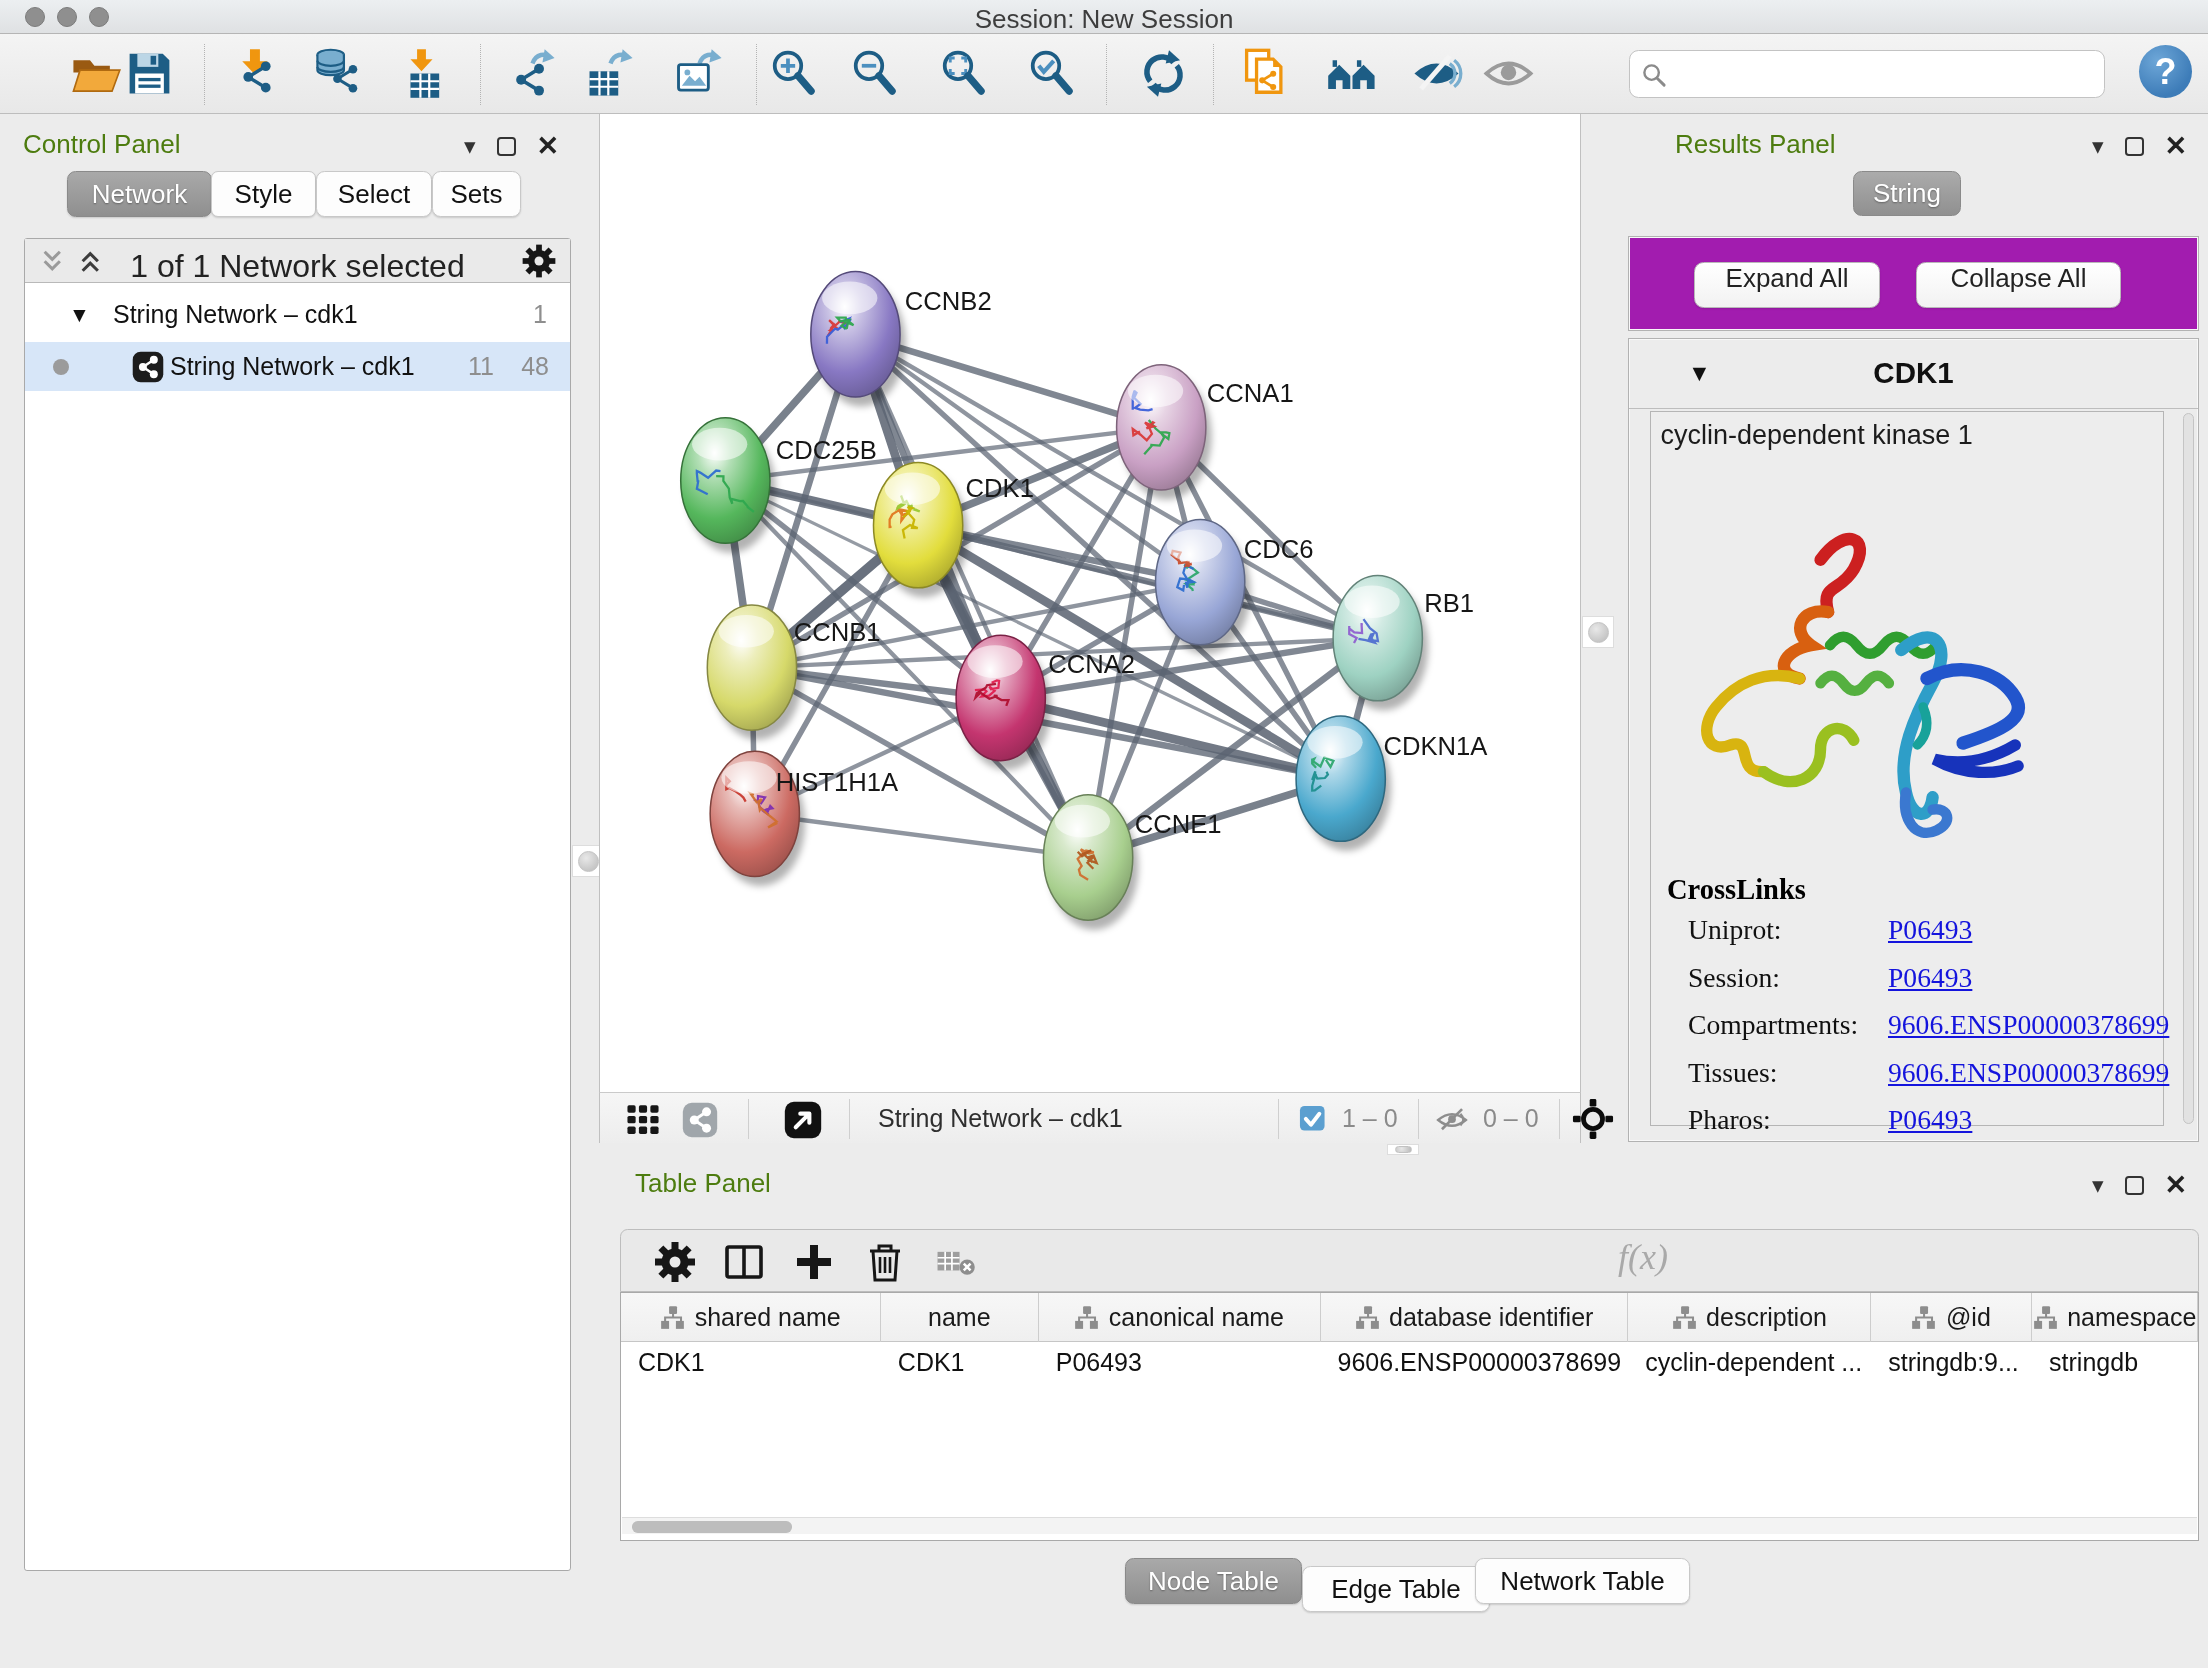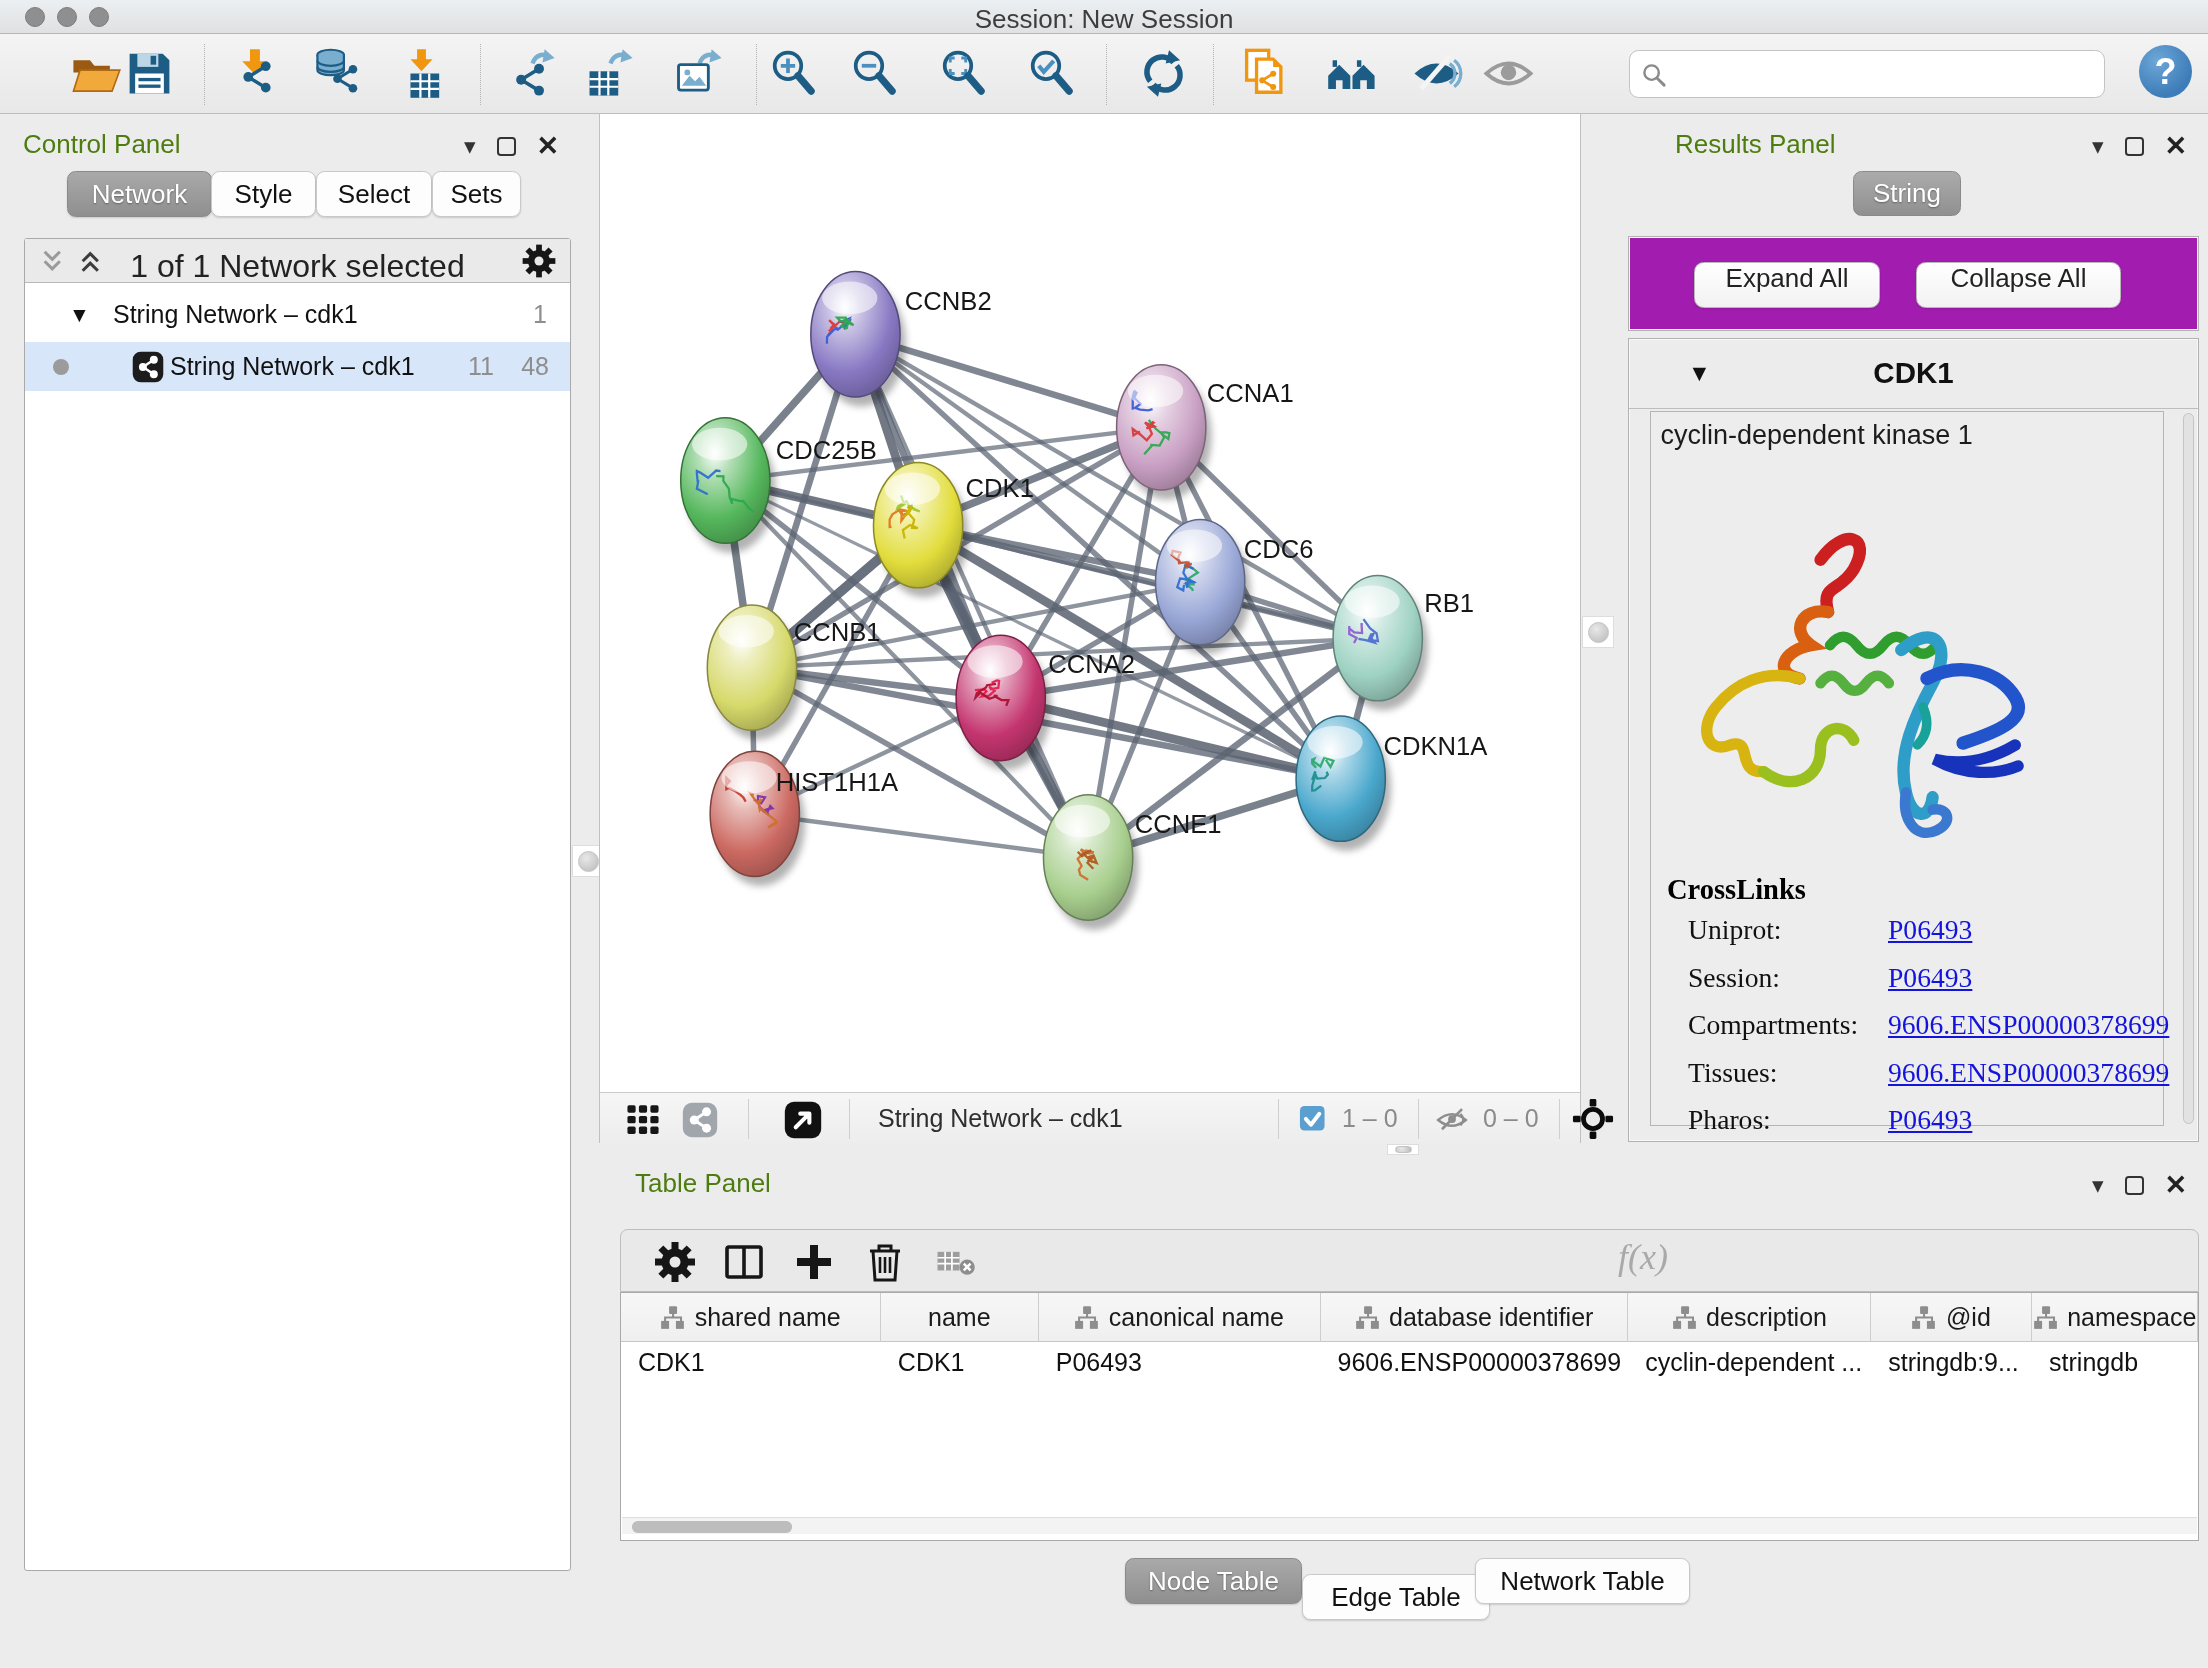--- a/index.html
+++ b/index.html
@@ -267,21 +267,21 @@
   </div>
 
   <div class="abs panel-title" id="cp-title">Control Panel</div>
   <div class="abs ph-controls" id="cp-controls">
     <span class="ph-caret">▾</span>
     <span class="ph-float"></span>
     <span class="ph-close">✕</span>
   </div>
   <div id="cp-tabs">
       <div class="tab active" style="left: 67px; top: 171px; width: 145px;">Network</div>
-      <div class="tab" style="left: 211px; top: 171px; width: 105px;">Style</div>
+      <div class="tab" style="left: 211px; top: 171px; width: 105px; border-radius: 7px;">Style</div>
       <div class="tab" style="left: 316px; top: 171px; width: 116px;">Select</div>
       <div class="tab" style="left: 432px; top: 171px; width: 89px;">Sets</div>
     </div>
   <div class="abs" id="cp-box">
     <div id="cp-box-head">
       <span id="cp-chevrons">
         <svg viewBox="0 0 30 30">
             <path d="M7 5l8 8 8-8M7 15l8 8 8-8" stroke="#9a9a9a" stroke-width="3.2" fill="none"></path>
           </svg>
         <svg viewBox="0 0 30 30">
@@ -820,18 +820,18 @@
         <div class="td" style="width: 243px;">cyclin-dependent ...</div>
         <div class="td" style="width: 161px;">stringdb:9...</div>
         <div class="td" style="width: 166px;">stringdb</div>
       </div>
     <div id="tp-hscroll">
         <div id="tp-thumb"></div>
       </div>
   </div>
   <div id="tp-tabs">
       <div class="tab active" style="left: 1125px; top: 0px; width: 177px;">Node Table</div>
-      <div class="tab" style="left: 1302px; top: 16px; width: 188px;">Edge Table</div>
+      <div class="tab" style="left: 1302px; top: 8px; width: 188px;">Edge Table</div>
       <div class="tab" style="left: 1475px; top: 0px; width: 215px;">Network Table</div>
     </div>
 
 </div>
 
 
 </body></html>

